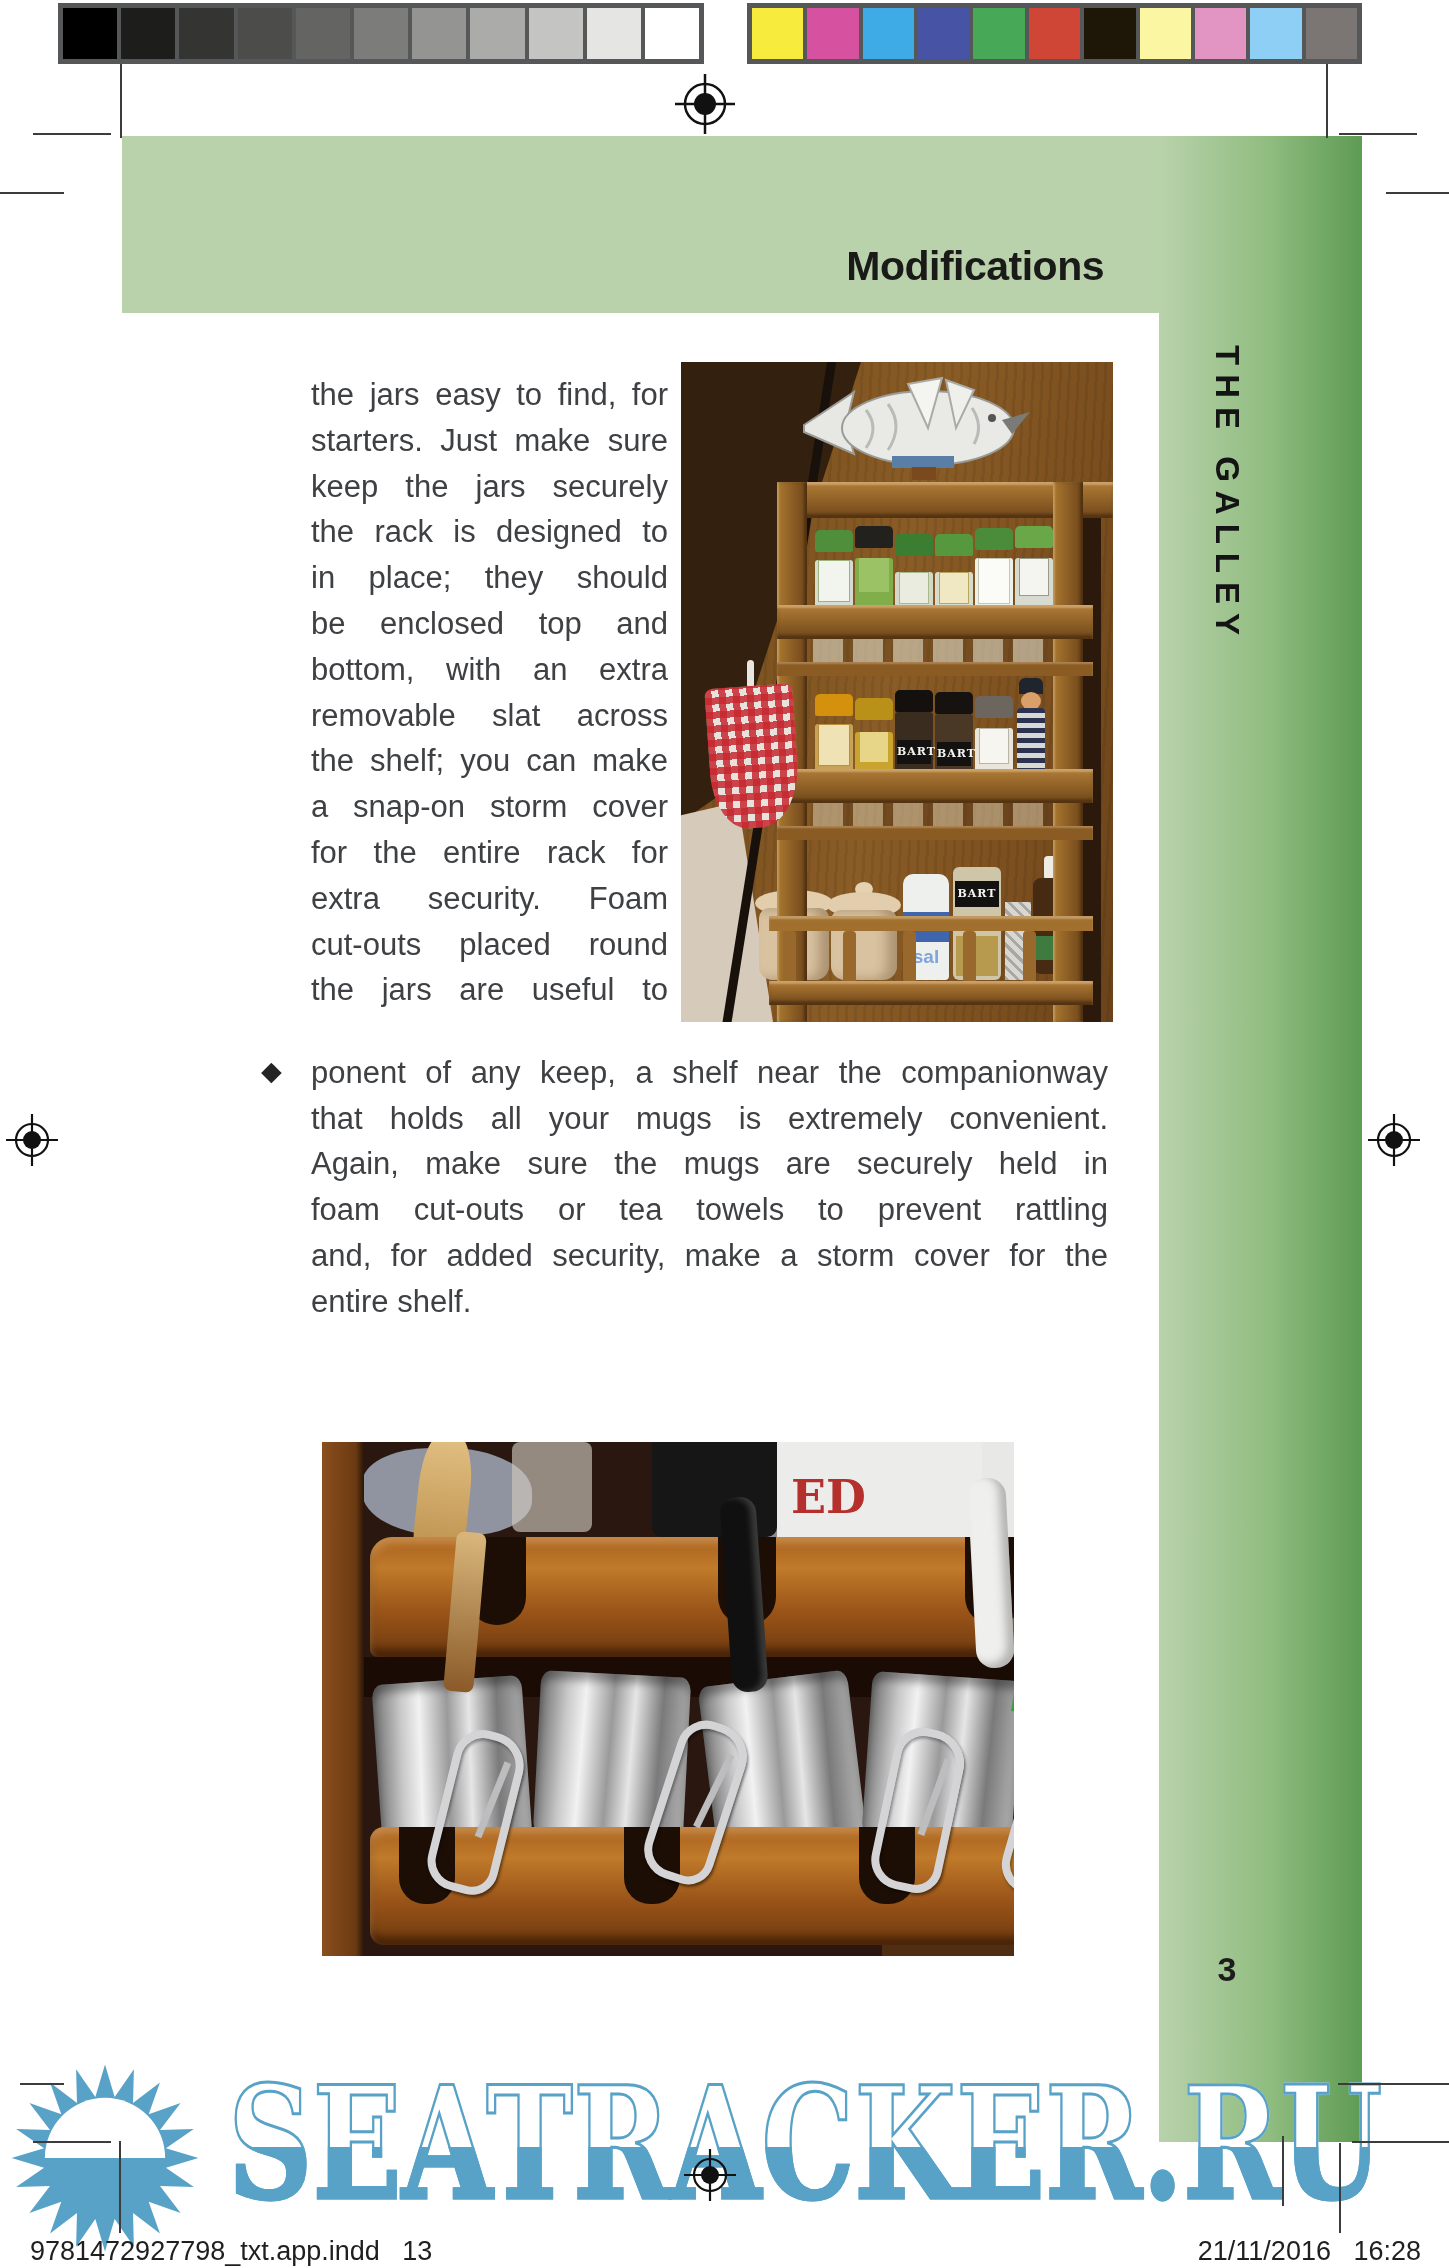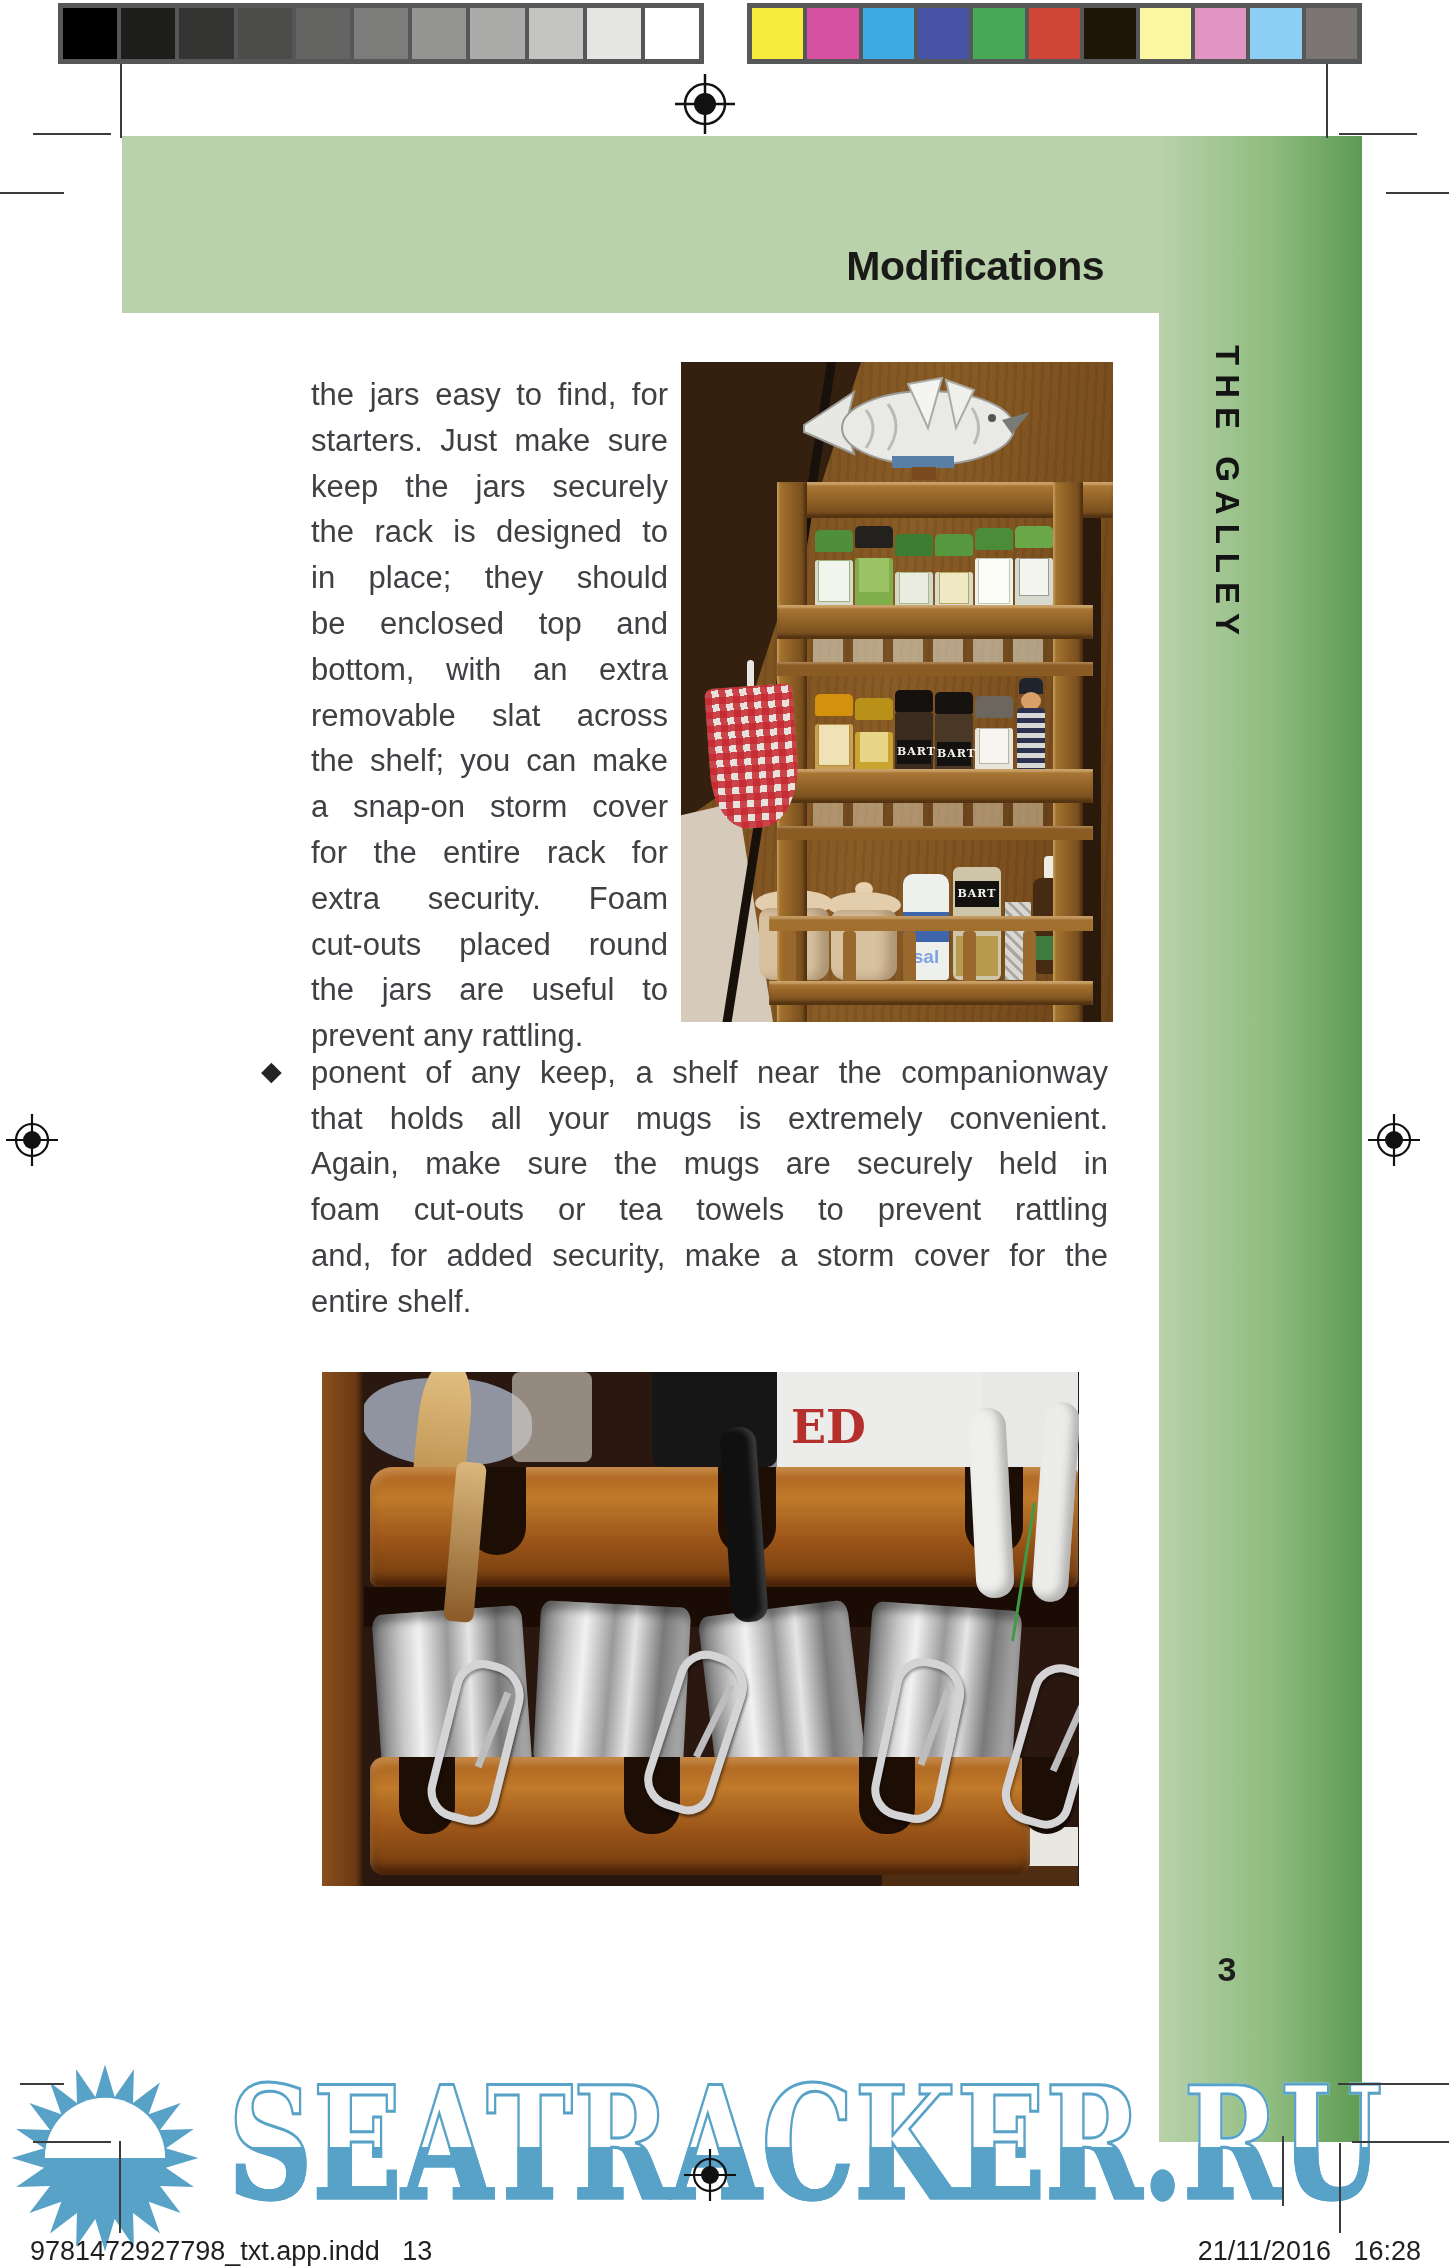--- a/index.html
+++ b/index.html
@@ -44,21 +44,21 @@
         box-shadow:inset 2px 0 2px rgba(255,230,190,.3),inset -3px 0 3px rgba(40,20,5,.45);}
   .bar{background:linear-gradient(180deg,#b07c37,#8a5c24 60%,#6f471b);
         box-shadow:inset 0 3px 2px rgba(255,235,200,.35),inset 0 -4px 3px rgba(40,20,5,.4);}
   .jar{position:absolute;width:38px;height:84px;}
   .jar .cap{height:22px;border-radius:5px 5px 2px 2px;}
   .jar .jbody{height:62px;border-radius:3px;}
   .bartlbl{position:absolute;left:2px;top:28px;right:2px;height:24px;background:#141210;
         color:#f3f3f0;font-size:11px;font-weight:700;text-align:center;line-height:24px;
         letter-spacing:1px;font-family:"DejaVu Serif",serif;}
   
-  #mugPhoto{left:322px;top:1372px;width:757px;height:514px;background:#2a1710;}
+  #mugPhoto{left:322px;top:1442px;width:692px;height:514px;background:#2a1710;}
   .gloss{background:linear-gradient(180deg,#a9611f 0%,#c07a2a 26%,#9a5418 62%,#6f3a0f 100%);
         box-shadow:inset 0 6px 8px rgba(255,220,160,.35),inset 0 -8px 8px rgba(30,10,0,.5);}
   .notch{position:absolute;background:#1c0e05;border-radius:0 0 28px 28px;z-index:4;}
   .steelmug{position:absolute;width:150px;height:165px;border-radius:10px/14px;z-index:2;
         background:linear-gradient(92deg,#6e6e6e 0%,#c8c8c8 18%,#f2f2f2 30%,#9a9a9a 48%,#e6e6e6 62%,#7a7a7a 80%,#b5b5b5 100%);
         box-shadow:inset 0 8px 8px rgba(0,0,0,.35);}
   .cara{position:absolute;width:56px;height:148px;border:8px solid #d4d4d6;z-index:5;
         border-radius:30px 34px 26px 30px;box-shadow:2px 2px 3px rgba(0,0,0,.5),inset 2px 2px 3px rgba(0,0,0,.35);}
   .cara::after{content:"";position:absolute;left:38px;top:18px;width:7px;height:80px;
         background:#bdbdbf;transform:rotate(8deg);}
@@ -159,21 +159,20 @@
       <div class="jline">in place; they should</div>
       <div class="jline">be enclosed top and</div>
       <div class="jline">bottom, with an extra</div>
       <div class="jline">removable slat across</div>
       <div class="jline">the shelf; you can make</div>
       <div class="jline">a snap-on storm cover</div>
       <div class="jline">for the entire rack for</div>
       <div class="jline">extra security. Foam</div>
       <div class="jline">cut-outs placed round</div>
       <div class="jline">the jars are useful to</div>
-      <div class="jline last">prevent any rattling.</div>
     </div>
 
   <span class="bullet-marker">◆</span>
   <div class="para" id="para2">
   <div class="jline">ponent of any keep, a shelf near the companionway</div>
       <div class="jline">that holds all your mugs is extremely convenient.</div>
       <div class="jline">Again, make sure the mugs are securely held in</div>
       <div class="jline">foam cut-outs or tea towels to prevent rattling</div>
       <div class="jline">and, for added security, make a storm cover for the</div>
       <div class="jline last">entire shelf.</div>

